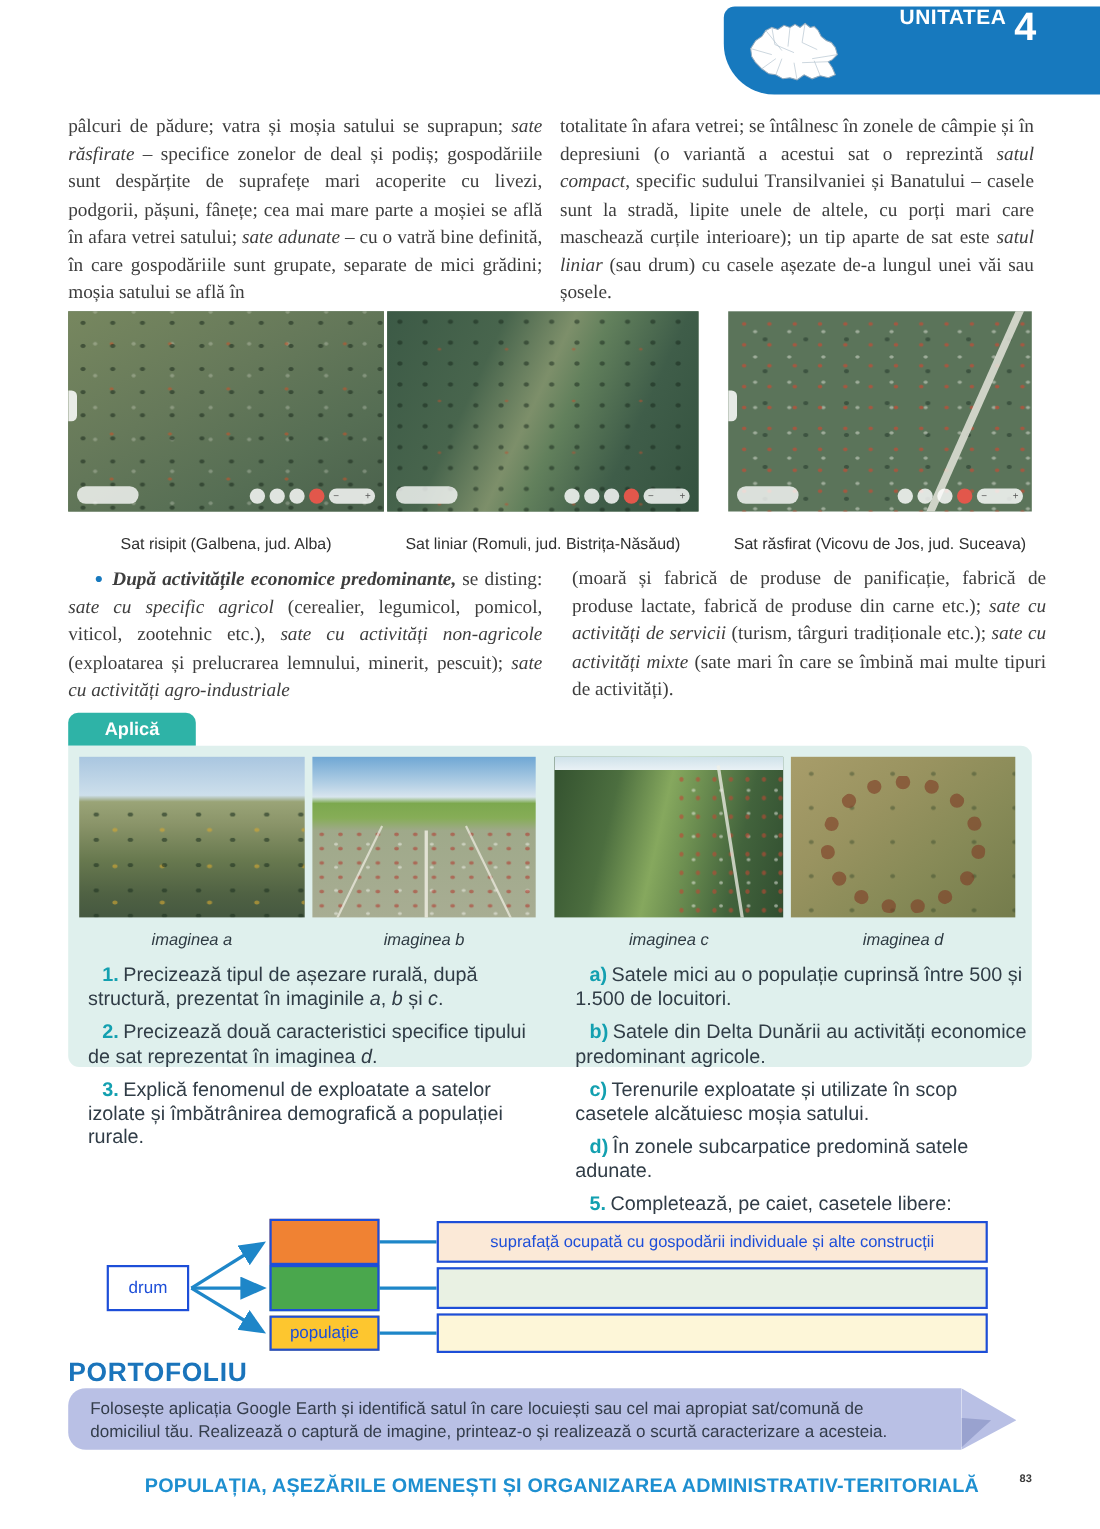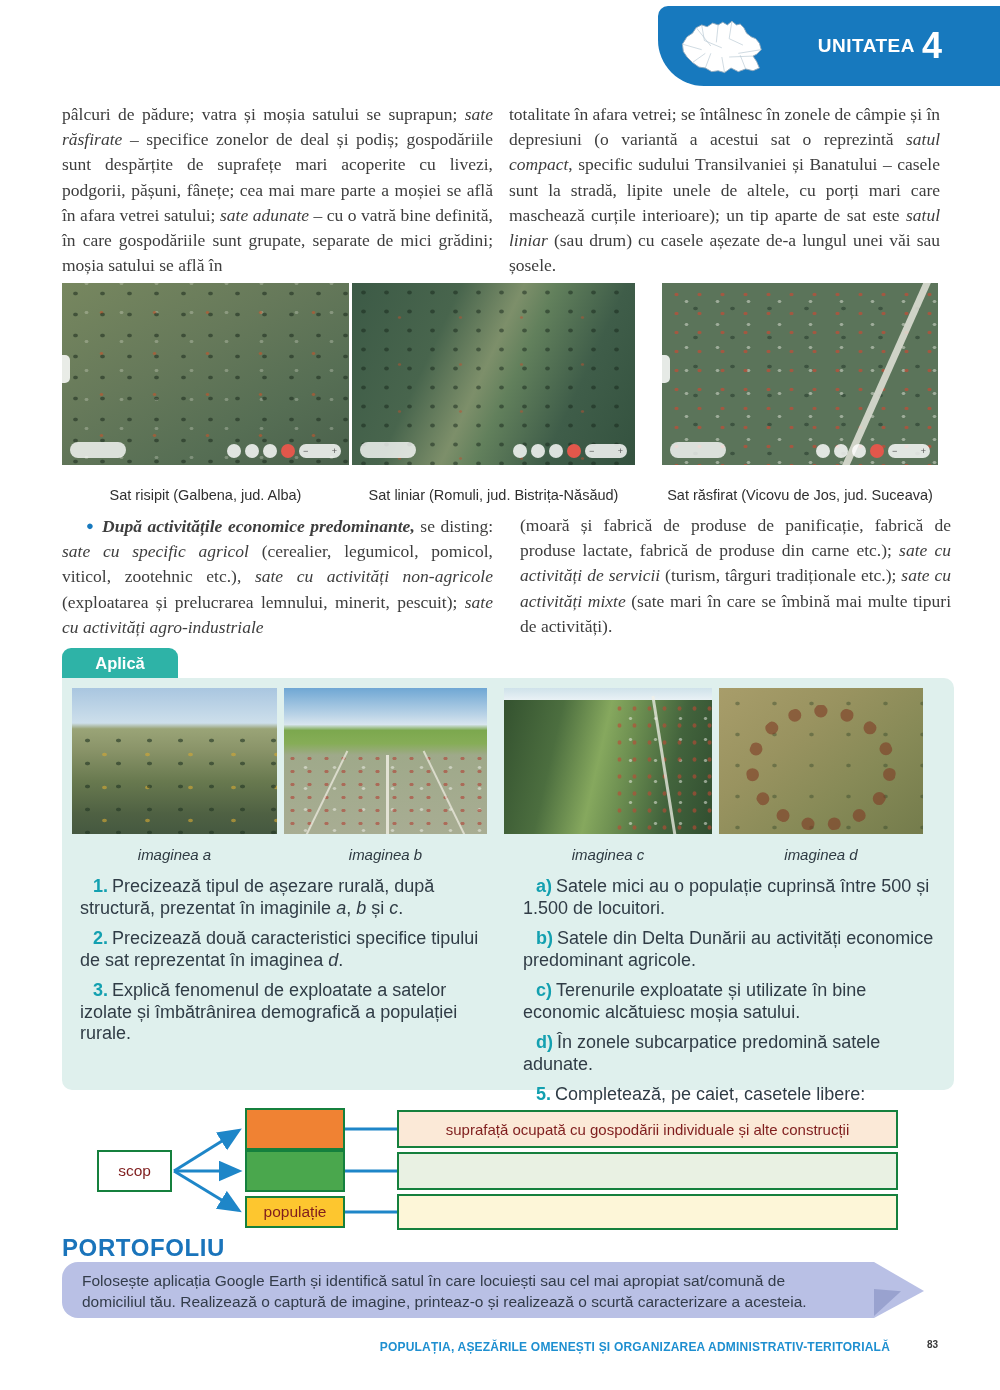--- a/index.html
+++ b/index.html
@@ -3,21 +3,21 @@
 <meta charset="utf-8">
 <style>
   html,body{margin:0;padding:0;background:#fff;}
   .page{position:relative;width:1000px;height:1390px;background:#ffffff;overflow:hidden;
         font-family:"Liberation Serif",serif;color:#3d3d3d;}
 
   
   .unit-header{position:absolute;left:658px;top:6px;right:0;height:80px;background:#1779be;
                border-radius:10px 0 0 46px;}
   .romania-map{position:absolute;left:16px;top:7px;width:92px;height:66px;}
-  .unit-title{position:absolute;right:58px;top:0;height:80px;display:flex;align-items:center;gap:7px;
+  .unit-title{position:absolute;right:58px;top:0;height:80px;display:flex;gap:7px;
               font-family:"Liberation Sans",sans-serif;color:#fff;}
   .unit-title .lbl{font-size:19px;font-weight:bold;letter-spacing:.5px;}
   .unit-title .num{font-size:36px;font-weight:bold;line-height:1;}
 
   
   .tcol{position:absolute;width:431px;font-size:17.5px;line-height:25.2px;text-align:justify;}
   .tl1{left:62px;top:102px;}
   .tr1{left:509px;top:102px;}
   .tl2{left:62px;top:513px;}
   .tr2{left:509px;top:513px;margin-left:11px;}
@@ -65,22 +65,22 @@
   .captions span{position:absolute;top:487px;font-family:"Liberation Sans",sans-serif;
                  font-size:14.5px;color:#2f2f2f;text-align:center;}
   .cap1{left:62px;width:287px;}
   .cap2{left:352px;width:283px;}
   .cap3{left:662px;width:276px;}
 
   
   .aplica-tab{position:absolute;left:62px;top:648px;width:116px;height:30px;background:#2eb3a7;
               border-radius:9px 9px 0 0;display:flex;align-items:center;justify-content:center;
               font-family:"Liberation Sans",sans-serif;font-weight:bold;font-size:16.5px;color:#fff;}
-  .aplica-box{position:absolute;left:62px;top:678px;width:876px;height:412px;background:#dff0ed;
-              border-radius:0 10px 10px 10px;padding-left:16px;}
+  .aplica-box{position:absolute;left:62px;top:678px;width:876px;height:292px;background:#dff0ed;
+              border-radius:0 10px 10px 10px;}
   .aphoto{position:absolute;top:10px;height:146px;overflow:hidden;}
   .pha{left:10px;width:205px;
        background:linear-gradient(180deg,#a9c6e0 0%,#cddfeb 24%,#9aa477 28%,#8a9469 42%,#68794f 64%,#4f6143 86%,#455840 100%);}
   .phb{left:222px;width:203px;
        background:linear-gradient(180deg,#6fa7d4 0%,#b8d2e6 18%,#d8e5ee 25%,#7ca84e 29%,#86ad57 38%,#9fa98a 46%,#a8ad93 100%);}
   .phc{left:442px;width:208px;
        background:linear-gradient(103deg,#33512f 0%,#4c6e3f 26%,#86a85e 46%,#6d8f51 58%,#42633c 78%,#314e30 100%);}
   .phd{left:657px;width:204px;
        background:linear-gradient(140deg,#a89d6a 0%,#999360 35%,#878a57 65%,#747c4c 100%);}
   .dots{position:absolute;left:0;right:0;bottom:0;}
@@ -113,22 +113,22 @@
   .il-c{left:442px;width:208px;} .il-d{left:657px;width:204px;}
 
   .qcol{position:absolute;top:198px;font-family:"Liberation Sans",sans-serif;font-size:18px;
         line-height:21.5px;color:#303c46;}
   .qcol-l{left:18px;width:422px;}
   .qcol-r{left:461px;width:417px;}
   .q{margin:0 0 9px 0;text-indent:13px;}
   .qm{color:#13a0b0;font-weight:bold;margin-right:4px;}
 
   
-  .dg-box{position:absolute;border:2px solid #15803d;box-sizing:border-box;
-          font-family:"Liberation Sans",sans-serif;font-size:15.5px;color:#7f1d1d;
+  .dg-box{position:absolute;border:2px solid #1d4ed8;box-sizing:border-box;
+          font-family:"Liberation Sans",sans-serif;font-size:15.5px;color:#1d4ed8;
           display:flex;align-items:center;justify-content:center;background:#fff;}
   .dg-root{left:97px;top:1150px;width:75px;height:42px;}
   .dg-n1{left:245px;top:1108px;width:100px;height:42px;background:#f08233;}
   .dg-n2{left:245px;top:1150px;width:100px;height:42px;background:#4aa74d;}
   .dg-n3{left:245px;top:1196px;width:100px;height:32px;background:#fdc62f;}
   .dg-d1{left:397px;top:1110px;width:501px;height:38px;background:#fbe9d7;font-size:15px;}
   .dg-d2{left:397px;top:1152px;width:501px;height:38px;background:#e9f1e3;}
   .dg-d3{left:397px;top:1194px;width:501px;height:36px;background:#fdf6d8;}
   .arrows{position:absolute;left:0;top:0;width:1000px;height:1390px;pointer-events:none;}
 
@@ -139,21 +139,21 @@
           border-radius:16px 0 0 16px;}
   .pf-cap{position:absolute;left:874px;top:1262px;width:50px;height:56px;background:#b9c0e5;
           clip-path:polygon(0 0,100% 52%,0 100%);}
   .pf-fold{position:absolute;left:874px;top:1289px;width:27px;height:27px;background:#99a2cf;
            clip-path:polygon(0 0,100% 8%,0 100%);}
   .pf-text{position:absolute;left:20px;right:30px;top:8px;font-family:"Liberation Sans",sans-serif;
            font-size:15.5px;line-height:21px;color:#333c4a;}
 
   
   .footer-chapter{position:absolute;right:110px;top:1340px;font-family:"Liberation Sans",sans-serif;
-                  font-size:12px;font-weight:bold;color:#1e8fd0;letter-spacing:.2px;}
+                  font-size:18px;font-weight:bold;color:#1e8fd0;letter-spacing:.2px;}
   .footer-page{position:absolute;right:62px;top:1339px;font-family:"Liberation Sans",sans-serif;
                font-size:10px;font-weight:bold;color:#3a3a3a;}
 </style>
 </head>
 <body>
 
 <div class="page">
 
   <header class="unit-header">
     <svg class="romania-map" viewBox="0 0 100 72">
@@ -250,41 +250,41 @@
 
     <div class="qcol qcol-l">
       <p class="q"><span class="qm">1.</span><span><span>Precizează tipul de așezare rurală, după structură, prezentat în imaginile </span><span class="it">a</span><span>, </span><span class="it">b</span><span> și </span><span class="it">c</span><span>.</span></span></p>
       <p class="q"><span class="qm">2.</span><span><span>Precizează două caracteristici specifice tipului de sat reprezentat în imaginea </span><span class="it">d</span><span>.</span></span></p>
       <p class="q"><span class="qm">3.</span><span><span>Explică fenomenul de exploatate a satelor izolate și îmbătrânirea demografică a populației rurale.</span></span></p>
     </div>
 
     <div class="qcol qcol-r">
       <p class="q"><span class="qm">a)</span><span><span>Satele mici au o populație cuprinsă între 500 și 1.500 de locuitori.</span></span></p>
       <p class="q"><span class="qm">b)</span><span><span>Satele din Delta Dunării au activități economice predominant agricole.</span></span></p>
-      <p class="q"><span class="qm">c)</span><span><span>Terenurile exploatate și utilizate în bine economic alcătuiesc moșia satului.</span></span></p>
+      <p class="q"><span class="qm">c)</span><span><span>Terenurile exploatate și utilizate în scop casetele alcătuiesc moșia satului.</span></span></p>
       <p class="q"><span class="qm">d)</span><span><span>În zonele subcarpatice predomină satele adunate.</span></span></p>
       <p class="q"><span class="qm">5.</span><span><span>Completează, pe caiet, casetele libere:</span></span></p>
     </div>
   </div>
 
   <svg class="arrows">
     <defs>
       <marker id="arr" markerWidth="9" markerHeight="8" refX="6.5" refY="3.5" orient="auto">
         <path d="M0,0 L8,3.5 L0,7 Z" fill="#1e86c8"></path>
       </marker>
     </defs>
     <line x1="174" y1="1171" x2="238" y2="1131" stroke="#1e86c8" stroke-width="3" marker-end="url(#arr)"></line>
     <line x1="174" y1="1171" x2="238" y2="1171" stroke="#1e86c8" stroke-width="3" marker-end="url(#arr)"></line>
     <line x1="174" y1="1171" x2="238" y2="1210" stroke="#1e86c8" stroke-width="3" marker-end="url(#arr)"></line>
     <line x1="345" y1="1129" x2="397" y2="1129" stroke="#1e86c8" stroke-width="3"></line>
     <line x1="345" y1="1171" x2="397" y2="1171" stroke="#1e86c8" stroke-width="3"></line>
     <line x1="345" y1="1212" x2="397" y2="1212" stroke="#1e86c8" stroke-width="3"></line>
   </svg>
 
-  <div class="dg-box dg-root">scop</div>
+  <div class="dg-box dg-root">drum</div>
   <div class="dg-box dg-n1"></div>
   <div class="dg-box dg-n2"></div>
   <div class="dg-box dg-n3">populație</div>
   <div class="dg-box dg-d1">suprafață ocupată cu gospodării individuale și alte construcții</div>
   <div class="dg-box dg-d2"></div>
   <div class="dg-box dg-d3"></div>
 
   <h2 class="pf-heading" style="margin:0">PORTOFOLIU</h2>
   <div class="pf-box">
     <div class="pf-text">Folosește aplicația Google Earth și identifică satul în care locuiești sau cel mai apropiat sat/comună de domiciliul tău. Realizează o captură de imagine, printeaz-o și realizează o scurtă caracterizare a acesteia.</div>

